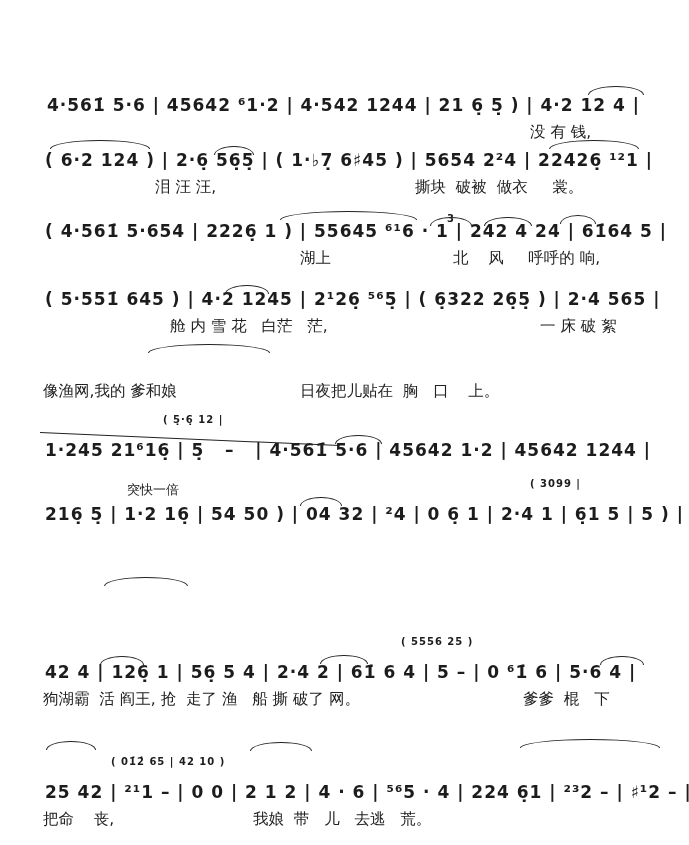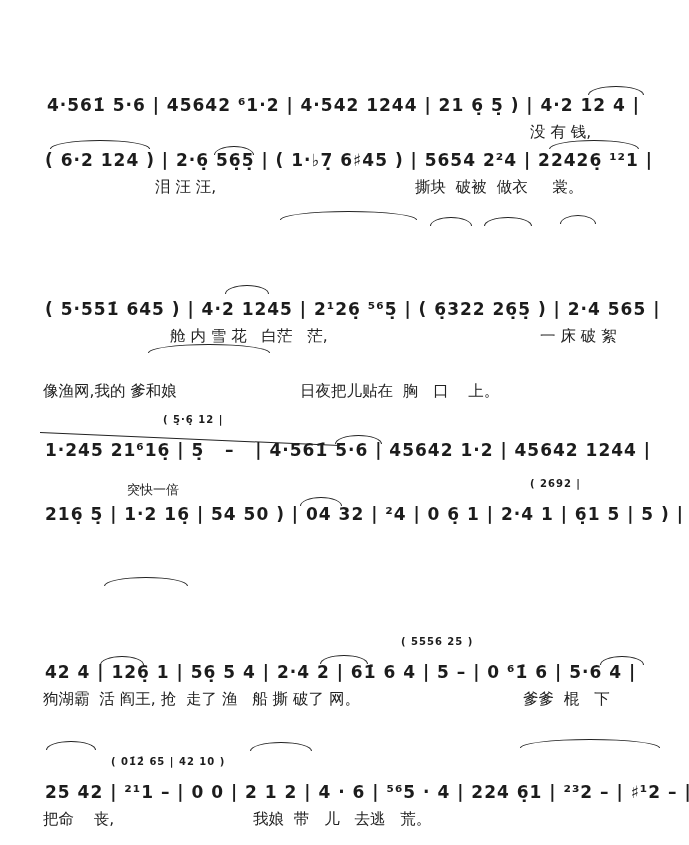--- a/index.html
+++ b/index.html
@@ -55,40 +55,46 @@
     <div class="notation" style="left:47px">4·561̇ 5·6 | 45642 ⁶1·2 | 4·542 1244 | 21 6̣ 5̣ ) | 4·2 12 4 |</div>
     <div class="lyr" style="left:530px">没 有 钱,</div>
   </div>
 
   <div class="system" style="top:150px">
     <div class="notation">( 6·2 124 ) | 2·6̣ 56̣5̣ | ( 1·♭7̣ 6♯45 ) | 5654 2²4 | 22426̣ ¹²1 |</div>
     <div class="lyr" style="left:155px">泪 汪 汪,</div>
     <div class="lyr" style="left:415px">撕块  破被  做衣     裳。</div>
   </div>
 
+  <div class="system" style="top:221px">
+    <div class="notation">( 4·561̇ 5·654 | 2226̣ 1 ) | 55645 ⁶¹6 · 1 | 242 4 24 | 61̇64 5 |</div>
+    <div class="tuplet" style="left:447px;top:-8px">3</div>
+    <div class="lyr" style="left:300px">湖上</div>
+    <div class="lyr" style="left:453px">北    风     呼呼的 响,</div>
+  </div>
 
-  <div class="system" style="top:299px">
+  <div class="system" style="top:289px">
     <div class="notation">( 5·551̇ 645 ) | 4·2 1245 | 2¹26̣ ⁵⁶5̣ | ( 6̣322 26̣5̣ ) | 2·4 565 |</div>
     <div class="lyr" style="left:170px">舱 内 雪 花   白茫   茫,</div>
     <div class="lyr" style="left:540px">一 床 破 絮</div>
   </div>
 
   <div class="system" style="top:354px">
     <div class="lyr" style="left:43px">像渔网,我的 爹和娘</div>
     <div class="lyr" style="left:300px">日夜把儿贴在  胸   口    上。</div>
   </div>
 
   <div class="system" style="top:440px">
     <div class="pickup" style="left:163px">( 5̣·6̣ 12 |</div>
     <div class="notation">1·245 21⁶16̣ | 5̣   –   | 4·561̇ 5·6 | 45642 1·2 | 45642 1244 |</div>
   </div>
 
   <div class="system" style="top:504px">
     <div class="tempo" style="left:127px">突快一倍</div>
-    <div class="pickup" style="left:530px">( 2692 |</div>
+    <div class="pickup" style="left:530px">( 3099 |</div>
     <div class="notation">216̣ 5̣ | 1·2 16̣ | 54 50 ) | 04 32 | ²4 | 0 6̣ 1 | 2·4 1 | 6̣1 5 | 5 ) |</div>
   </div>
 
 
   <div class="system" style="top:662px">
     <div class="pickup" style="left:401px">( 5556 25 )</div>
     <div class="notation">42 4 | 126̣ 1 | 56̣ 5 4 | 2·4 2 | 61̇ 6 4 | 5 – | 0 ⁶1̇ 6 | 5·6 4 |</div>
     <div class="lyr" style="left:43px">狗湖霸  活 阎王, 抢  走了 渔   船 撕 破了 网。</div>
     <div class="lyr" style="left:523px">爹爹  棍   下</div>
   </div>

